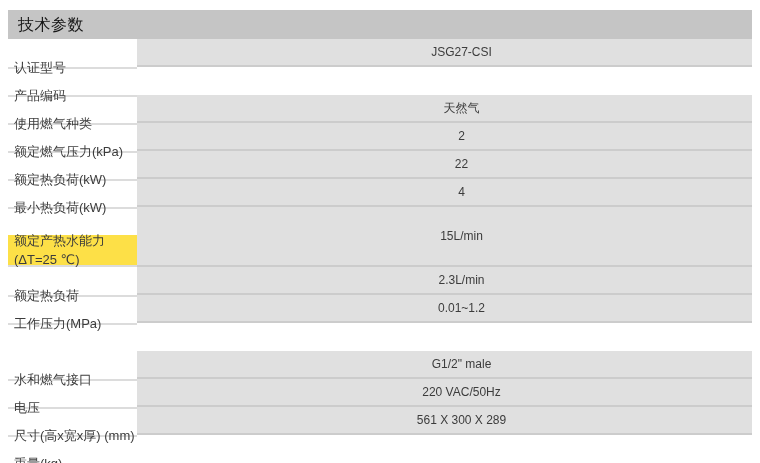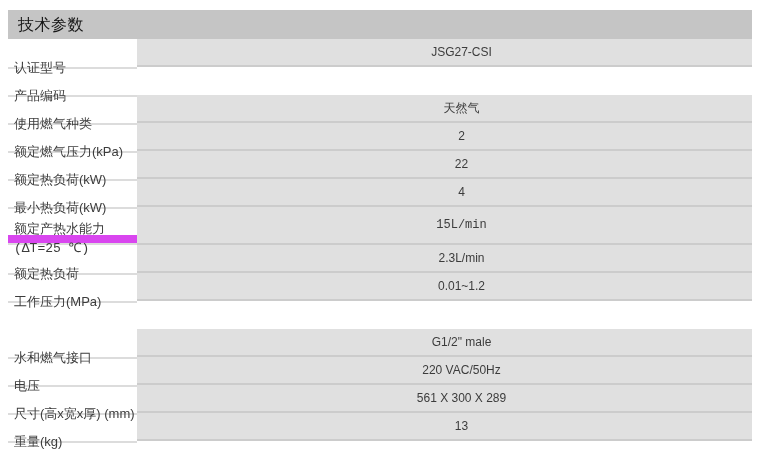--- a/index.html
+++ b/index.html
@@ -31,24 +31,24 @@
     font-size:16px;
     font-weight:normal;
     padding-left:10px;
     letter-spacing:0.5px;
   }
   .row{
     display:flex;
     align-items:stretch;
     height:28px;
   }
-  .row.tall{height:38px;font-family:Liberation Mono, monospace;}
+  .row.tall{height:60px;}
   .cell-label{
     width:129px;
-    background:#d946ef;
+    background:#fde047;
     border-bottom:2px solid var(--label-divider);
     display:flex;
     flex-direction:column;
     justify-content:center;
     padding-left:6px;
     font-size:13px;
     margin-top:28px;
   }
   .cell-label .l1,.cell-label .l2{
     display:block;
@@ -168,16 +168,15 @@
       <span class="l2"></span>
     </div>
     <div class="cell-value">561 X 300 X 289</div>
   </div>
 
   <div class="row">
     <div class="cell-label">
       <span class="l1">重量(kg)</span>
       <span class="l2"></span>
     </div>
-    <div class="cell-value">13</div>
   </div>
 </div>
 </div>
 
 </body></html>

